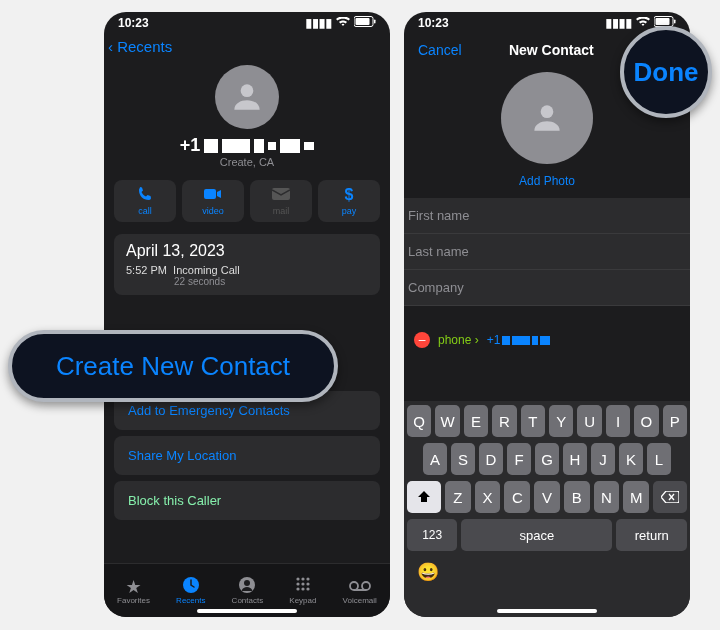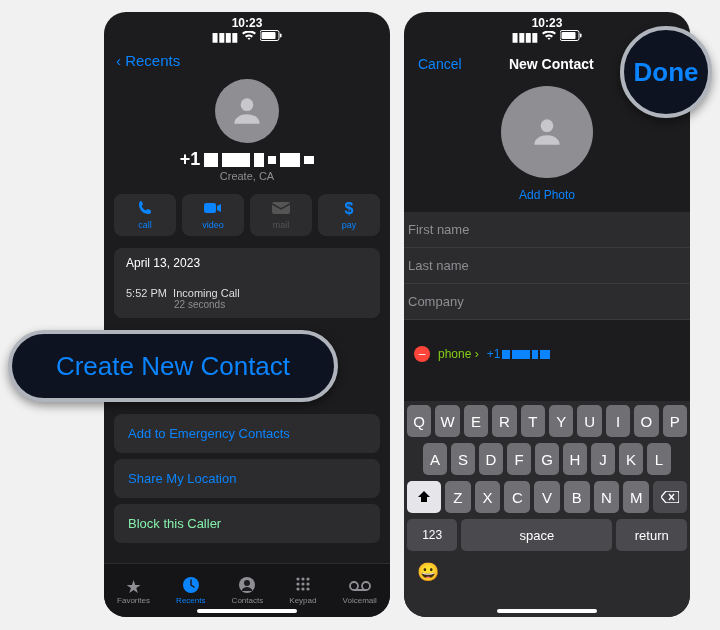--- a/index.html
+++ b/index.html
@@ -16,26 +16,26 @@
     height: 605px;
     background: #1c1c1e;
     border-radius: 22px;
     overflow: hidden;
     color: #fff;
   }
   .phone-left { left: 104px; top: 12px; }
   .phone-right { left: 404px; top: 12px; }
 
   
-  .status-bar { display:flex; justify-content:space-between; align-items:center; padding:4px 14px 2px; font-size:12px; font-weight:600;flex-direction:column; }
+  .status-bar { display:flex; justify-content:space-between; align-items:center; padding:4px 14px 2px; font-size:12px; font-weight:600; }
   .status-right { display:flex; gap:4px; align-items:center; }
   .back-search { font-size:10px; color:#0a84ff; padding:0 14px 2px; }
 
   
-  .nav { display:flex; align-items:center; padding:6px 12px; font-size:15px; }
+  .nav { display:flex; align-items:center; padding:6px 4px; font-size:15px; }
   .nav .back { color:#0a84ff; font-weight:500; }
 
   
   .avatar-block { text-align:center; padding:4px 0 6px; }
   .avatar { width:64px; height:64px; border-radius:50%; background:#8e8e93; display:inline-flex; align-items:center; justify-content:center; }
   .avatar svg { width:38px; height:38px; fill:#c7c7cc; }
   .avatar-big { width:92px; height:92px; }
   .phone-num { font-size:18px; font-weight:600; margin-top:6px; display:flex; justify-content:center; gap:4px; align-items:center;}
   .redact { display:inline-block; background:#fff; height:14px; }
   .location { font-size:11px; color:#8e8e93; }
@@ -43,21 +43,21 @@
   
   .action-row { display:flex; gap:6px; padding:6px 10px; }
   .action-btn { flex:1; background:#2c2c2e; border-radius:8px; text-align:center; padding:6px 2px; }
   .action-btn .ic { font-size:16px; color:#0a84ff; height:18px; }
   .action-btn.disabled .ic,
   .action-btn.disabled .lbl { color:#555; }
   .action-btn .lbl { font-size:9px; color:#0a84ff; margin-top:2px; }
 
   
   .card { background:#2c2c2e; margin:6px 10px; border-radius:8px; padding:8px 12px; font-size:12px; }
-  .card .date { font-size:12px; margin-bottom:17px; }
+  .card .date { font-size:16px; margin-bottom:4px; }
   .card .row1 { font-size:11px; color:#ddd; }
   .card .dur { font-size:10px; color:#8e8e93; margin-left:48px; }
 
   .list-btn { background:#2c2c2e; margin:6px 10px; border-radius:8px; padding:12px 14px; font-size:13px; color:#0a84ff; }
   .list-btn.danger { color:#86efac;border-radius:7px; }
 
   .spacer28 { height:28px; }
 
   
   .tabbar { position:absolute; bottom:0; left:0; right:0; height:54px; background:#151517; display:flex; justify-content:space-around; align-items:center; border-top:1px solid #2c2c2e; }

